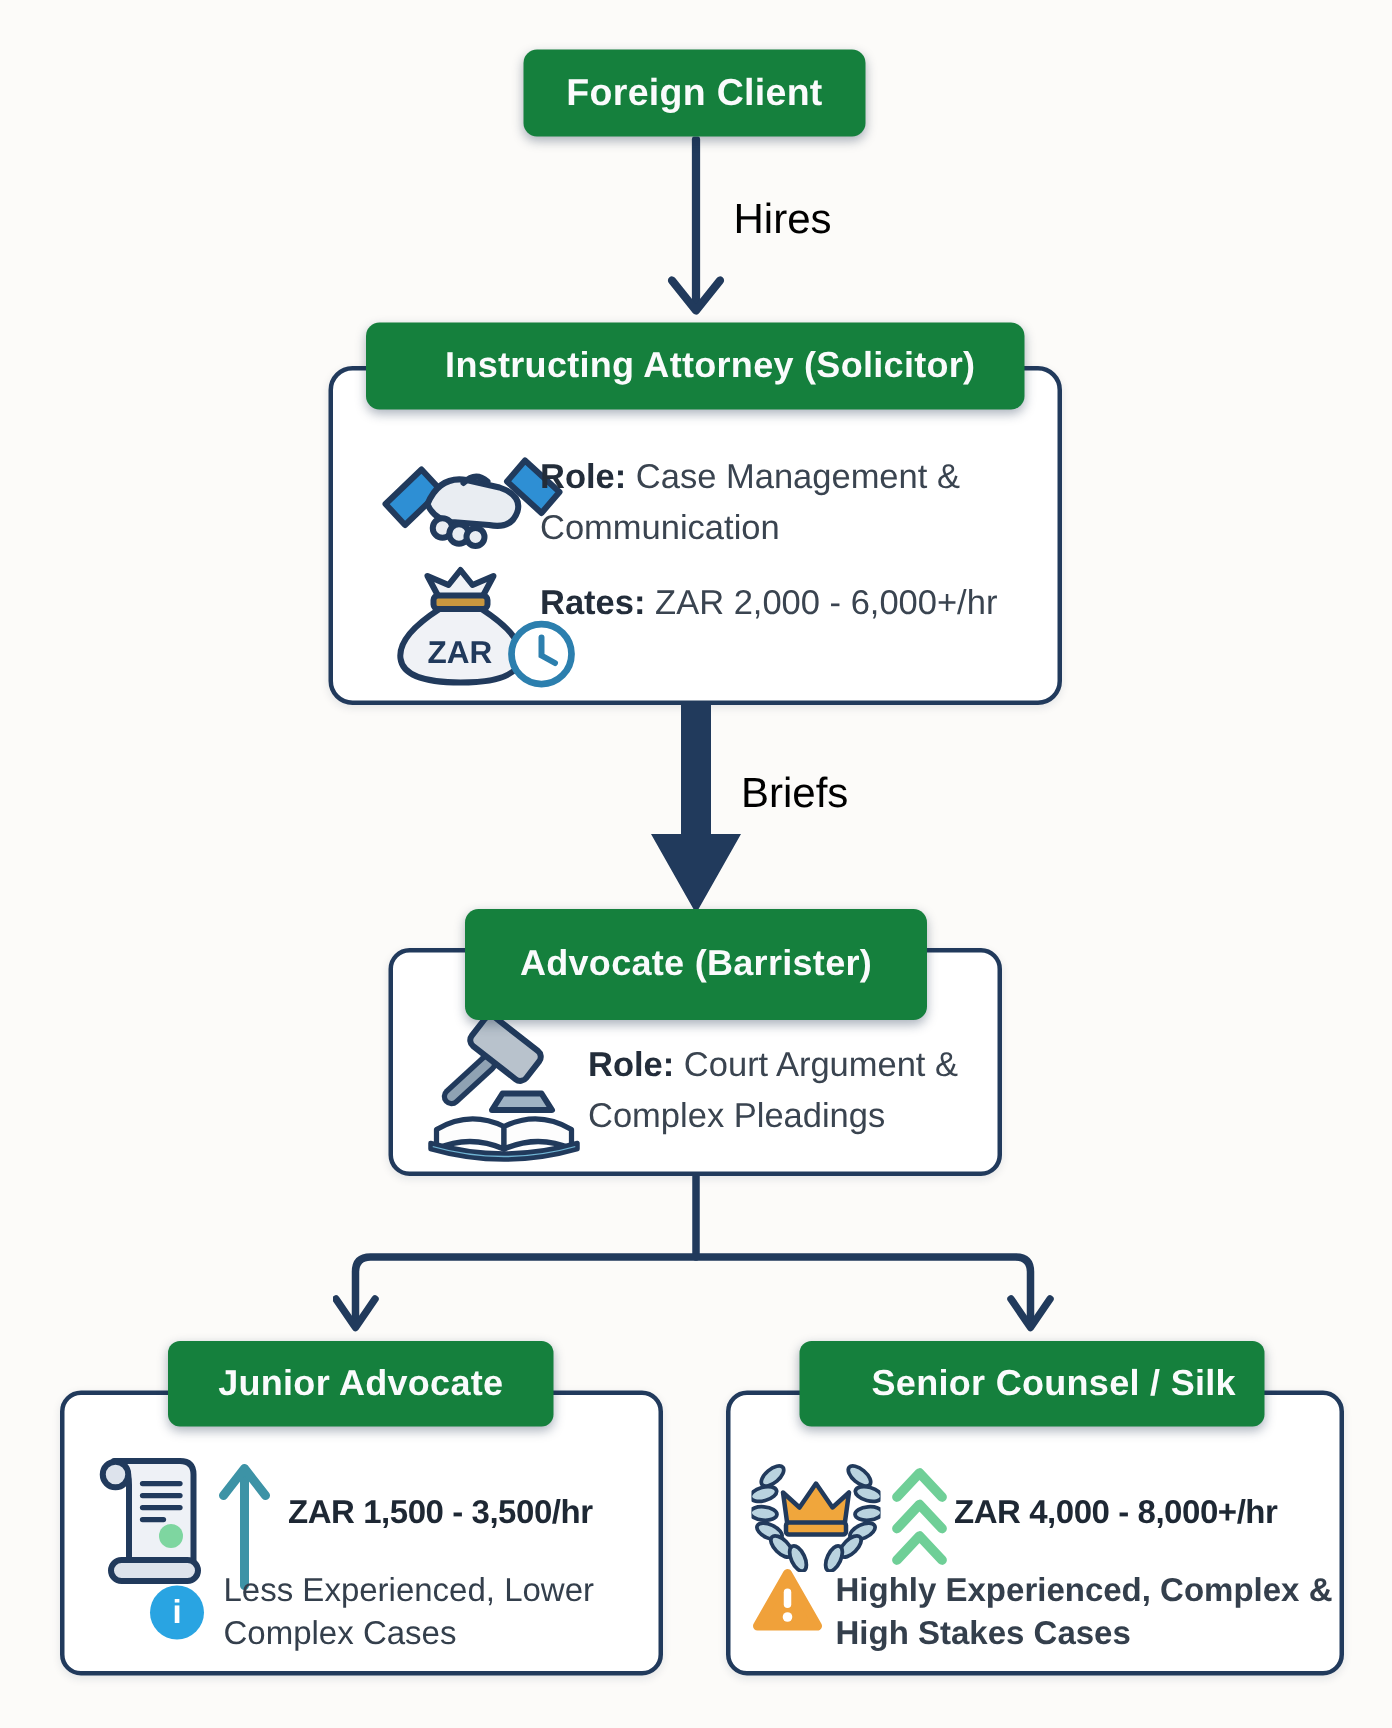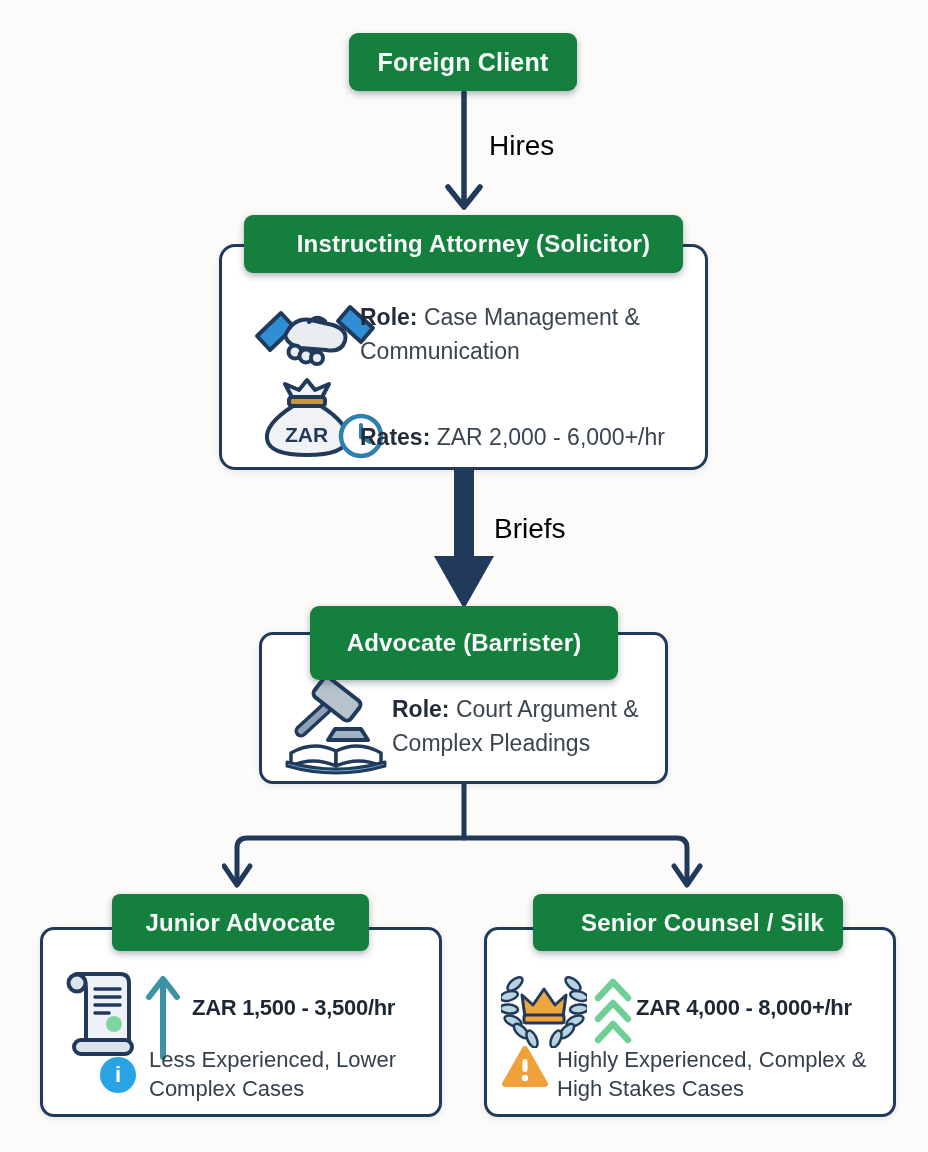--- a/index.html
+++ b/index.html
@@ -82,21 +82,21 @@
   <svg class="abs" style="left:249px; top:377px;" width="140" height="82" viewBox="0 0 140 82">
     <g stroke="#213a5c" stroke-width="4" stroke-linejoin="round" stroke-linecap="round">
       <path d="M44,22 L36,7 L50,13 L58,3 L66,13 L80,7 L72,22 Z" fill="#f0f2f6"></path>
       <rect x="40" y="20" width="36" height="9" rx="3" fill="#c9973f"></rect>
       <path d="M44,29 Q16,47 18,62 Q20,78 58,78 Q96,78 98,62 Q100,47 72,29 Z" fill="#f0f2f6"></path>
     </g>
     <text x="36" y="65" font-size="21" font-weight="bold" fill="#213a5c">ZAR</text>
     <circle cx="112" cy="59" r="20" fill="#ffffff" stroke="#2c7fae" stroke-width="4.5"></circle>
     <path d="M112,48 V60 L121,65" stroke="#2c7fae" stroke-width="4" stroke-linecap="round" fill="none"></path>
   </svg>
-  <div class="row-text" style="left:360px; top:420px; white-space:nowrap;">
+  <div class="row-text" style="left:360px; top:384px; white-space:nowrap;">
     <span class="lbl">Rates:</span>
     <span>ZAR 2,000 - 6,000+/hr</span>
   </div>
 
   <svg class="abs" style="left:428px; top:470px;" width="72" height="141" viewBox="0 0 72 141">
     <path d="M26,0 h20 v86 h20 L36,139 L6,86 h20 Z" fill="#213a5c"></path>
   </svg>
   <div class="edge-label" style="left:494px; top:513px;">Briefs</div>
 
   <div class="card" style="left:259px; top:632px; width:409px; height:152px; border-radius:14px;"></div>
@@ -192,15 +192,15 @@
       <path d="M4,64 L19,48 L34,64"></path>
     </g>
   </svg>
   <div class="rate-text" style="left:636px; top:993px;">ZAR 4,000 - 8,000+/hr</div>
 
   <svg class="abs" style="left:502px; top:1045px;" width="46" height="44" viewBox="0 0 46 44">
     <path d="M23,4 L43,39 H3 Z" fill="#f0a13a" stroke="#f0a13a" stroke-width="6" stroke-linejoin="round"></path>
     <rect x="20.5" y="14" width="5" height="13" rx="2.5" fill="#ffffff"></rect>
     <circle cx="23" cy="33" r="3.2" fill="#ffffff"></circle>
   </svg>
-  <div class="note-text" style="left:557px; top:1045px; width:334px;">Highly Experienced, Complex &amp; High Stakes Cases</div>
+  <div class="note-text" style="left:557px; top:1045px; width:334px;font-weight:bold;">Highly Experienced, Complex &amp; High Stakes Cases</div>
 
 </div>
 
 </body></html>

